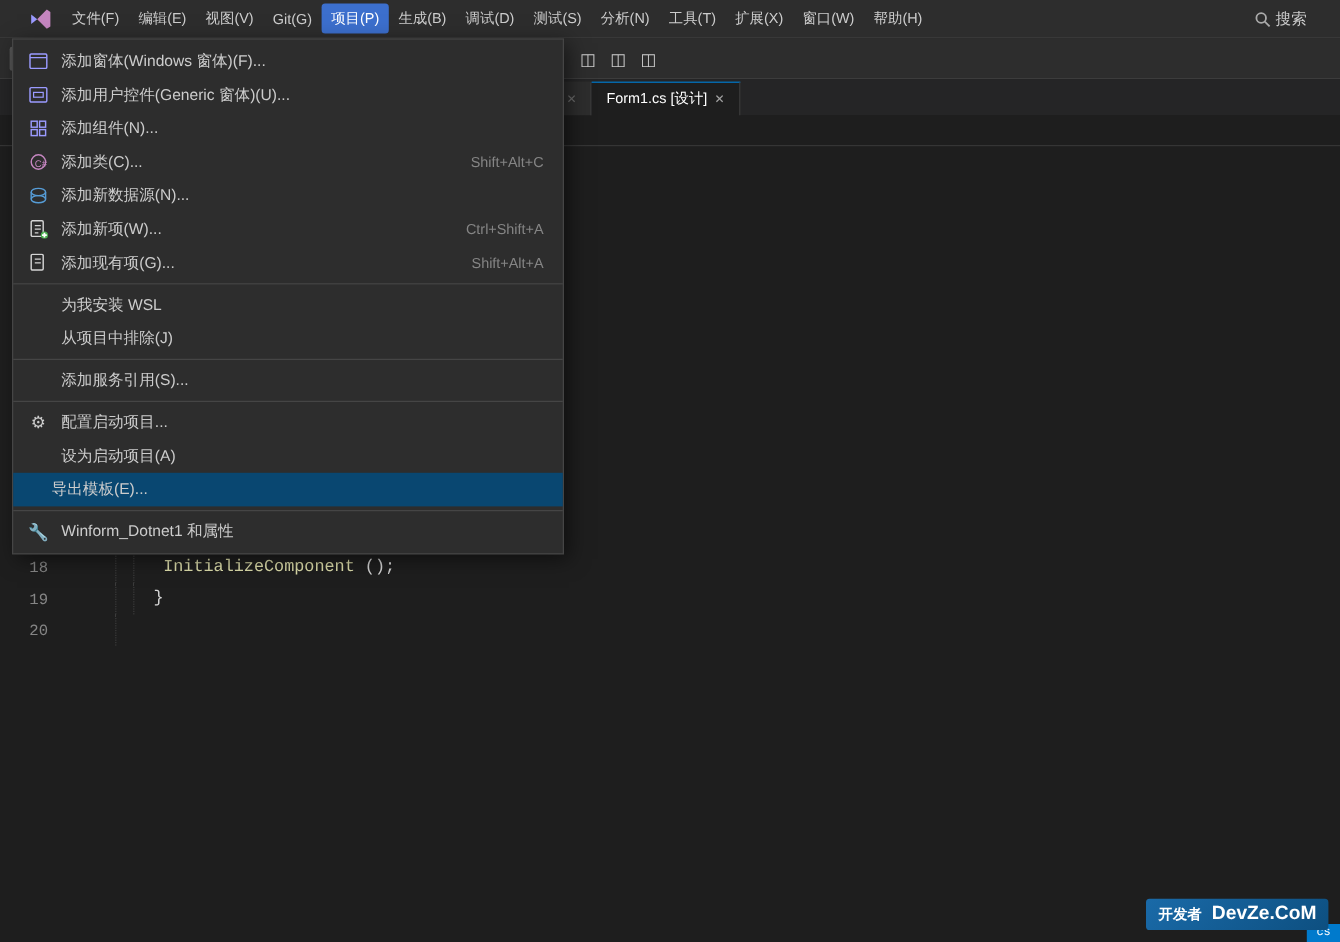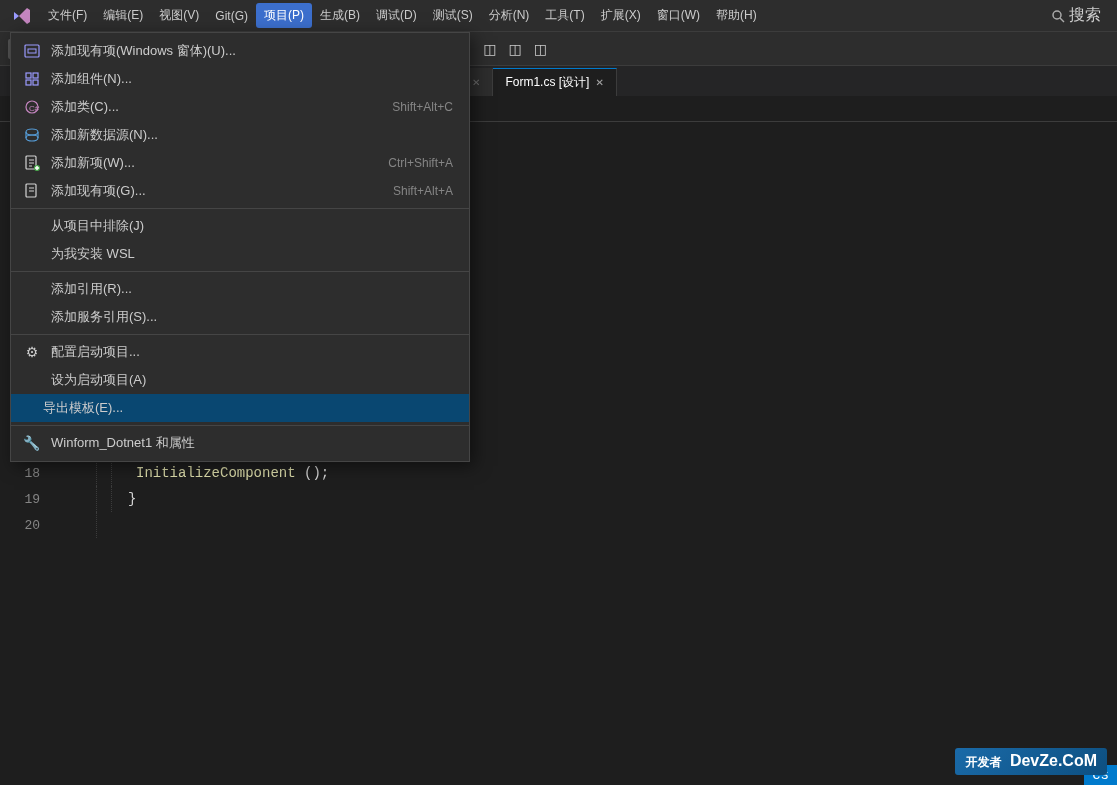--- a/index.html
+++ b/index.html
@@ -13,21 +13,21 @@
       overflow: hidden;
       position: relative;
     }
 
     
     .menubar {
       height: 32px;
       background: #2d2d2d;
       display: flex;
       align-items: center;
-      padding: 0 8px;
+      padding: 0 20px;
       border-bottom: 1px solid #3c3c3c;
     }
     .menubar-logo {
       width: 28px;
       height: 28px;
       display: flex;
       align-items: center;
       justify-content: center;
       color: #c586c0;
       font-size: 18px;
@@ -40,21 +40,21 @@
       border-radius: 3px;
       font-size: 12px;
       white-space: nowrap;
     }
     .menubar-item.highlighted { background: #3c6fcd; color: white; }
     .menubar-search {
       margin-left: auto;
       display: flex;
       align-items: center;
       color: #cccccc;
-      font-size: 16px;
+      font-size: 13px;
       padding: 2px 8px;
     }
 
     
     .toolbar {
       height: 34px;
       background: #2d2d2d;
       display: flex;
       align-items: center;
       padding: 0 8px;
@@ -458,34 +458,43 @@
     </span>
   </div>
 
   <div class="code-line">
     <span class="line-number">20</span>
     <span style="padding-left:30px;display:flex;align-items:center;">
       <span class="guide-line" style="height:26px;margin-right:8px;"></span>
     </span>
   </div>
 
-  <div style="position:absolute;bottom:0;right:0;background:#007acc;color:white;padding:2px 8px;font-size:14px;">cs</div>
+  <div style="position:absolute;bottom:0;right:0;background:#007acc;color:white;padding:2px 8px;font-size:10px;">cs</div>
 </div>
 
 <div class="dropdown-menu">
 
+  <div class="menu-item">
+    <span class="menu-item-icon">
+      <svg width="16" height="16" viewBox="0 0 16 16">
+          <rect x="1" y="2" width="14" height="12" rx="1" stroke="#9b9bff" stroke-width="1.2" fill="none"></rect>
+          <line x1="1" y1="5" x2="15" y2="5" stroke="#9b9bff" stroke-width="1.2"></line>
+        </svg>
+    </span>
+    <span class="menu-item-label">添加窗体(Windows 窗体)(F)...</span>
+  </div>
 
   <div class="menu-item">
     <span class="menu-item-icon">
       <svg width="16" height="16" viewBox="0 0 16 16">
           <rect x="1" y="2" width="14" height="12" rx="1" stroke="#9b9bff" stroke-width="1.2" fill="none"></rect>
           <rect x="4" y="6" width="8" height="4" stroke="#9b9bff" stroke-width="1" fill="none"></rect>
         </svg>
     </span>
-    <span class="menu-item-label">添加现有项(Windows 窗体)(U)...</span>
+    <span class="menu-item-label">添加用户控件(Generic 窗体)(U)...</span>
   </div>
 
   <div class="menu-item">
     <span class="menu-item-icon">
       <svg width="16" height="16" viewBox="0 0 16 16">
           <rect x="2" y="2" width="5" height="5" stroke="#9b9bff" stroke-width="1.2" fill="none"></rect>
           <rect x="9" y="2" width="5" height="5" stroke="#9b9bff" stroke-width="1.2" fill="none"></rect>
           <rect x="2" y="9" width="5" height="5" stroke="#9b9bff" stroke-width="1.2" fill="none"></rect>
           <rect x="9" y="9" width="5" height="5" stroke="#9b9bff" stroke-width="1.2" fill="none"></rect>
         </svg>
@@ -540,33 +549,30 @@
           <line x1="5" y1="8" x2="10" y2="8" stroke="#d4d4d4" stroke-width="1"></line>
         </svg>
     </span>
     <span class="menu-item-label">添加现有项(G)...</span>
     <span class="menu-item-shortcut">Shift+Alt+A</span>
   </div>
 
   <div class="menu-item separator"></div>
 
   <div class="menu-item">
+    <span class="menu-item-label">为我安装 WSL</span>
+  </div>
+
+  <div class="menu-item">
     <span class="menu-item-label">从项目中排除(J)</span>
   </div>
 
-  <div class="menu-item">
-    <span class="menu-item-label">为我安装 WSL</span>
-  </div>
-
 
   <div class="menu-item separator"></div>
 
-  <div class="menu-item">
-    <span class="menu-item-label">添加引用(R)...</span>
-  </div>
 
   <div class="menu-item">
     <span class="menu-item-label">添加服务引用(S)...</span>
   </div>
 
   <div class="menu-item separator"></div>
 
   <div class="menu-item">
     <span class="menu-item-icon">⚙</span>
     <span class="menu-item-label">配置启动项目...</span>

